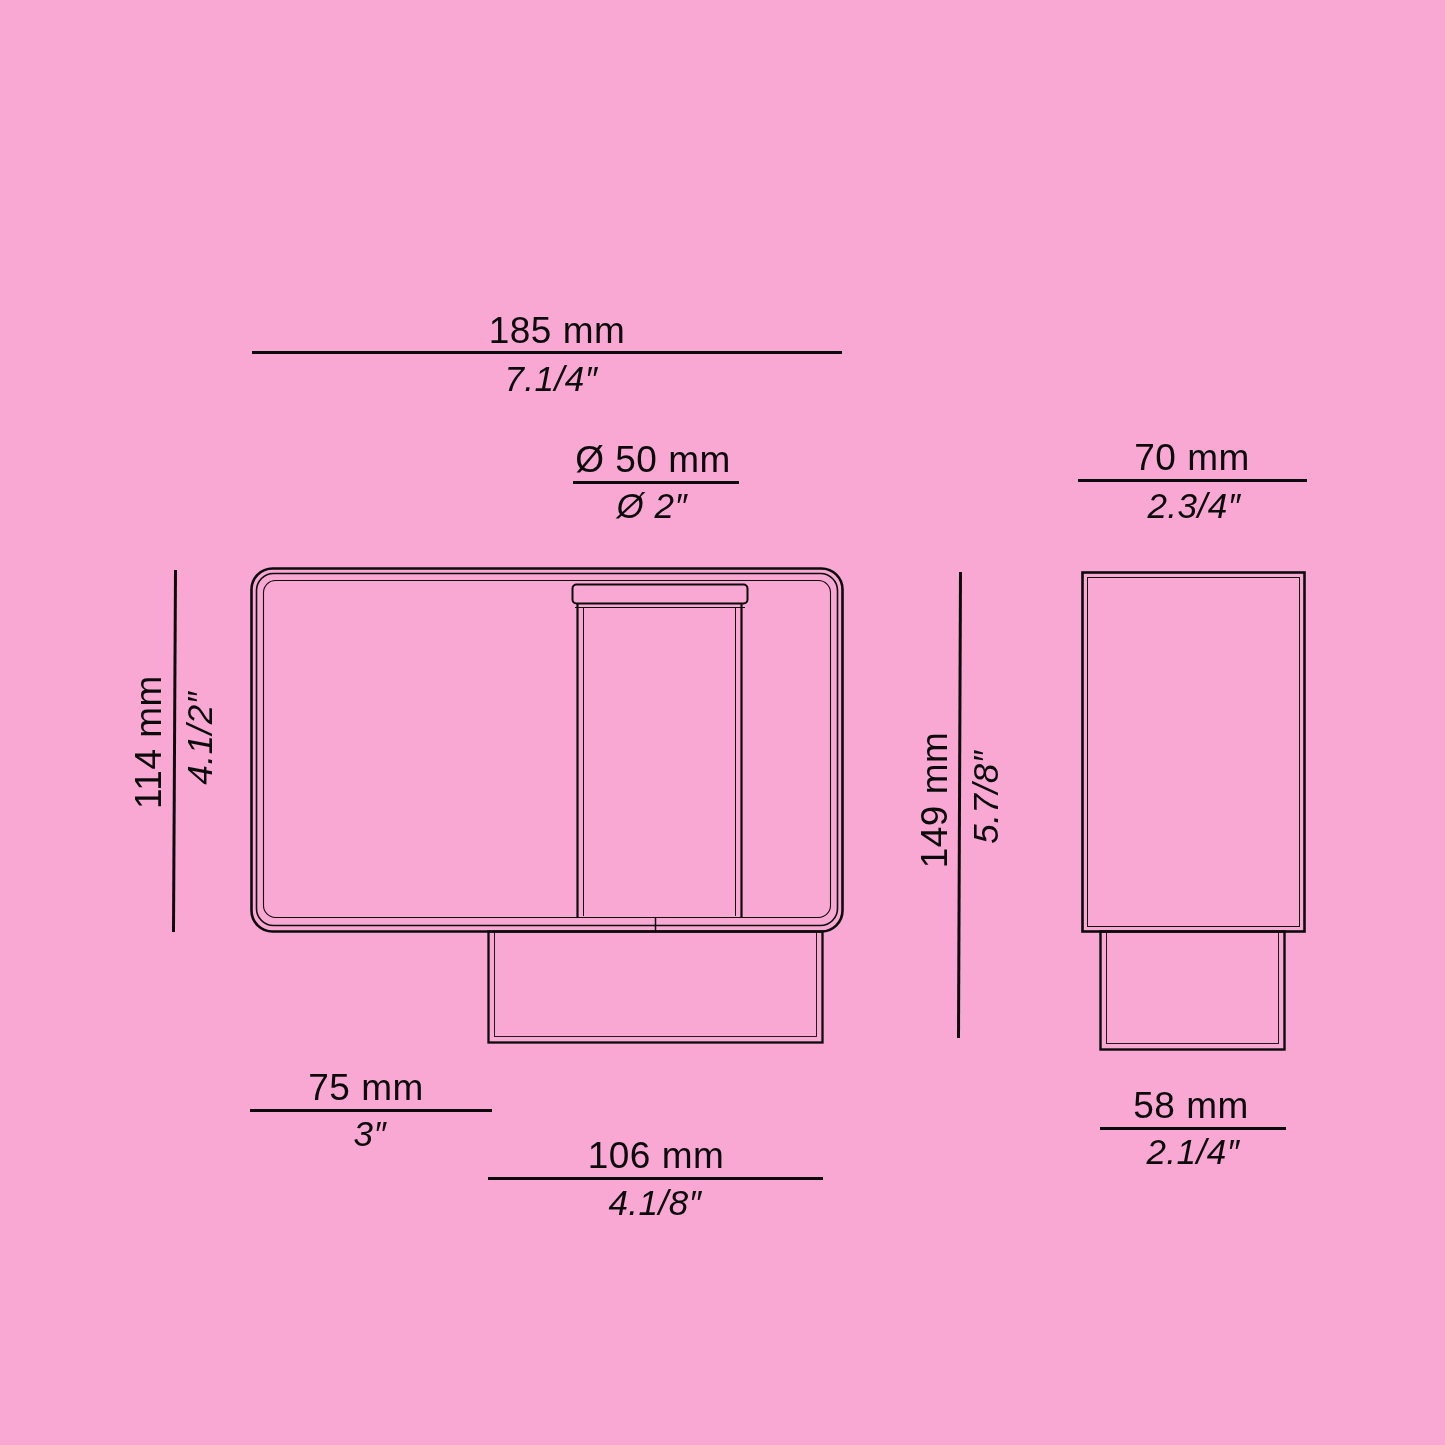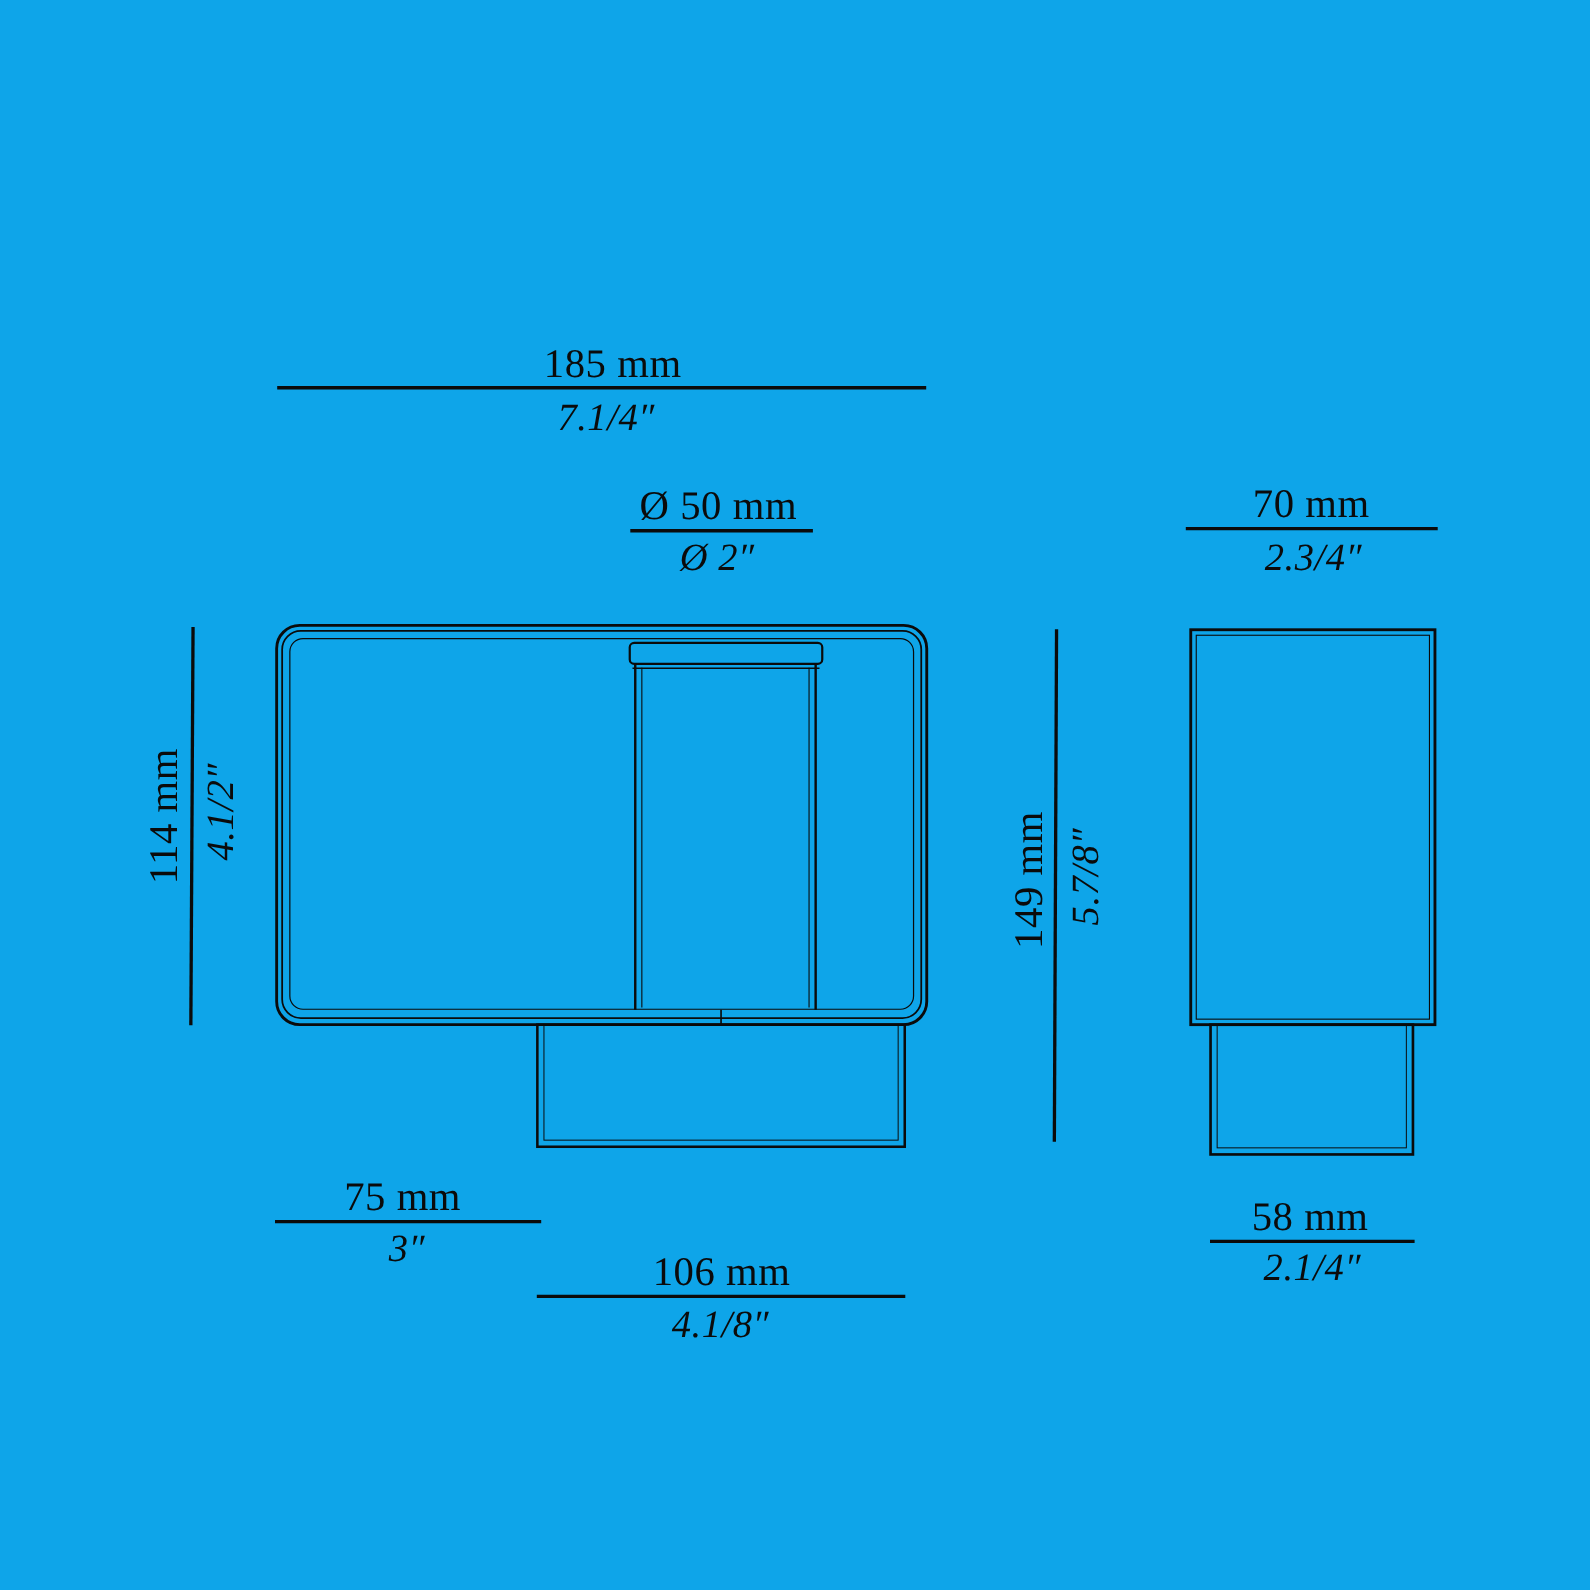--- a/index.html
+++ b/index.html
@@ -6,22 +6,22 @@
     margin: 0;
     padding: 0;
     width: 1445px;
     height: 1445px;
     overflow: hidden;
   }
   .stage {
     position: relative;
     width: 1445px;
     height: 1445px;
-    background: #0ea5e9;
-    font-family: Liberation Serif, serif;
+    background: #f9a8d4;
+    font-family: Liberation Sans, sans-serif;
   }
   svg { display: block; }
   .ink-line { stroke: #0b0b0b; fill: none; }
   .dim-line { stroke: #0b0b0b; stroke-width: 3; fill: none; }
   .mm-label {
     fill: #0b0b0b;
     font-size: 37px;
     font-weight: 400;
     letter-spacing: 0.5px;
   }

